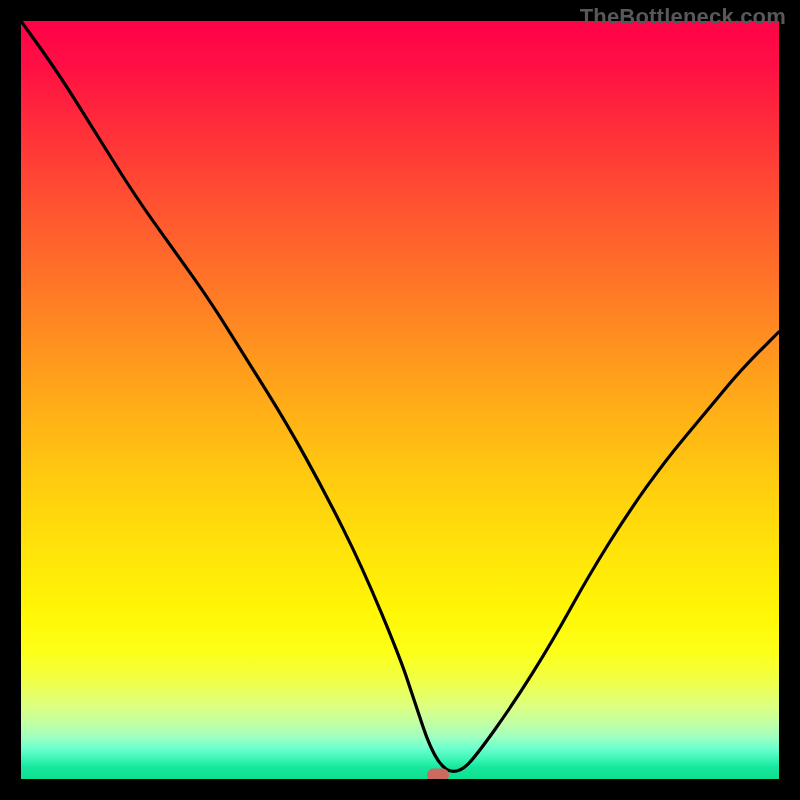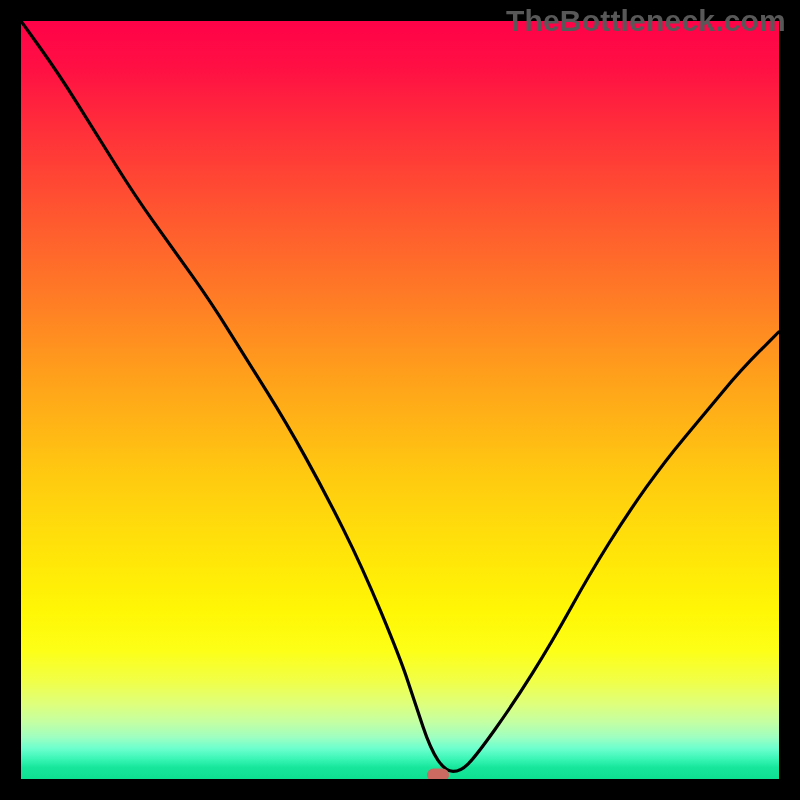--- a/index.html
+++ b/index.html
@@ -14,21 +14,21 @@
   .frame {
     position: relative;
     width: 800px;
     height: 800px;
     background: #000;
   }
   .watermark {
     position: absolute;
     top: 4px;
     right: 14px;
-    font-size: 30px;
+    font-size: 22px;
     font-weight: bold;
     color: #585858;
     letter-spacing: 0.2px;
     z-index: 10;
   }
   .plot {
     position: absolute;
     left: 21px;
     top: 21px;
     width: 758px;

